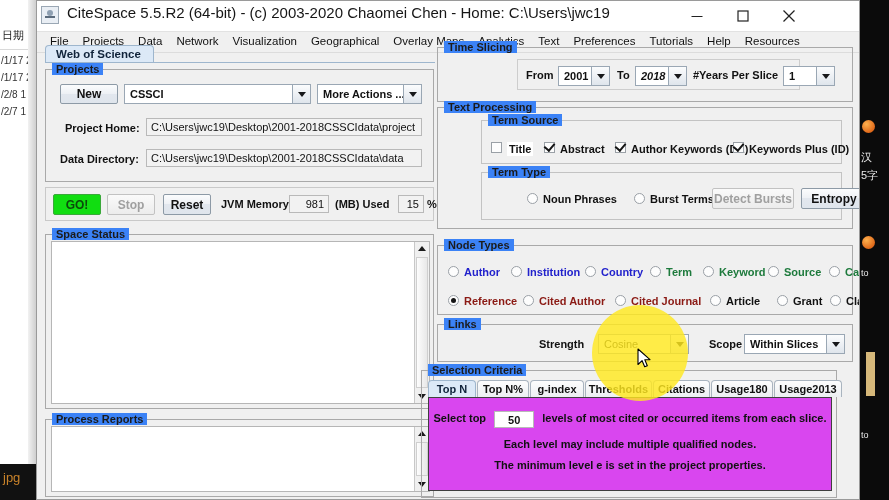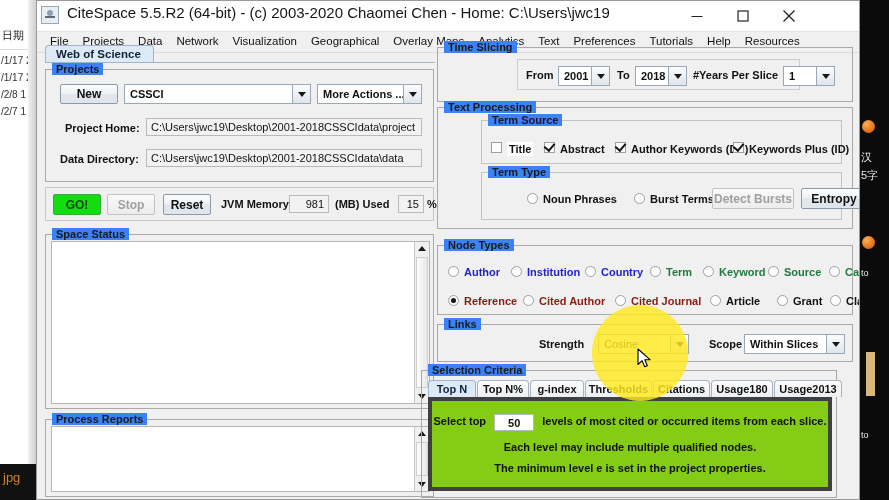--- a/index.html
+++ b/index.html
@@ -106,21 +106,21 @@
   .sbar .dn{bottom:0;} .sbar .dn:after{bottom:4px;border-top:5px solid #1a1a1a;}
   .sbar .thumb{position:absolute;left:1px;right:1px;top:15px;bottom:15px;
        background:linear-gradient(to right,#fdfdfd,#e8e8e8);border:1px solid #cfcfcf;box-sizing:border-box;}
 
   
   .ctab{position:absolute;top:0;height:17px;box-sizing:border-box;
         border:1px solid #a9b4bf;border-bottom:none;border-radius:4px 4px 0 0;
         background:linear-gradient(to bottom,#fdfdfd,#eceff2);
         font-size:11px;font-weight:bold;color:#111;text-align:center;padding-top:2px;cursor:default;}
   .ctab.sel{background:#dce9f7;border-color:#9eb6cd;color:#10233a;}
-  .ctabbody{position:absolute;box-sizing:border-box;border:4px solid #404040;background:#84cc16;}
+  .ctabbody{position:absolute;box-sizing:border-box;border:1px solid #404040;background:#d946ef;}
 
   .centered{position:absolute;left:0;right:0;text-align:center;font-size:11px;font-weight:bold;color:#111;}
 
   
   .hl{position:absolute;border-radius:50%;background:#ffe81f;opacity:.82;pointer-events:none;}
   .cursor{position:absolute;pointer-events:none;}
 </style>
 </head>
 <body>
 
@@ -245,21 +245,21 @@
     <div class="grp" style="left:400px;top:46px;width:416px;height:55px;">
       <div class="lgd">Time Slicing</div>
       <div style="position:absolute;left:79px;top:11px;width:283px;height:31px;border:1px solid #cdcdcd;box-sizing:border-box;background:#f0f0f0;">
         <div class="lblb" style="left:8px;top:9px;">From</div>
         <div class="combo" style="left:40px;top:6px;width:52px;height:20px;">
           <span class="cv" style="line-height:19px;">2001</span>
           <span class="arrowbox"></span>
         </div>
         <div class="lblb" style="left:99px;top:9px;">To</div>
         <div class="combo" style="left:117px;top:6px;width:52px;height:20px;">
-          <span class="cv" style="line-height:19px;">2018</span>
+          <span class="cv" style="line-height:19px;font-style:italic;">2018</span>
           <span class="arrowbox"></span>
         </div>
         <div class="lblb" style="left:175px;top:9px;">#Years Per Slice</div>
         <div class="combo" style="left:265px;top:6px;width:52px;height:20px;">
           <span class="cv" style="line-height:19px;">1</span>
           <span class="arrowbox"></span>
         </div>
       </div>
     </div>
 

